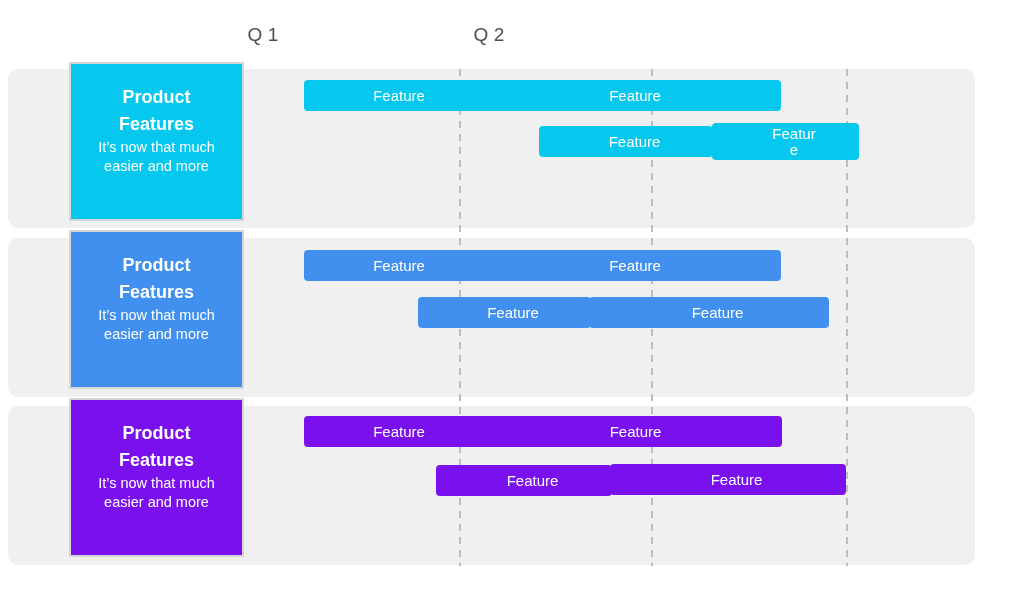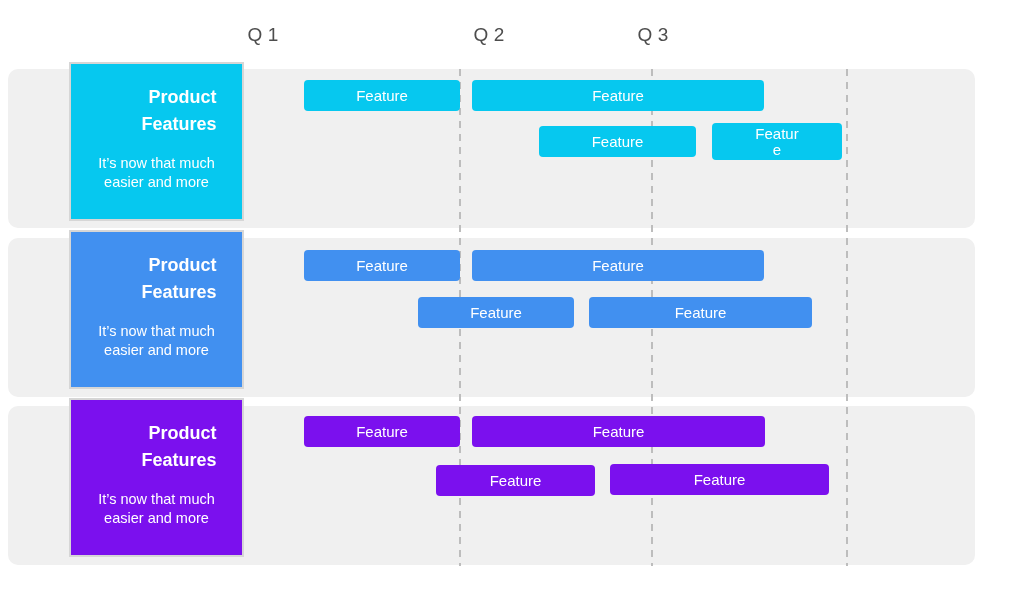--- a/index.html
+++ b/index.html
@@ -52,61 +52,60 @@
     border: 2px solid #d6d6d6;
     color: #ffffff;
     text-align: center;
   }
   .card-title {
     font-size: 18px;
     font-weight: bold;
     line-height: 27px;
     max-width: 120px;
     margin: 20px auto 0 auto;
-    text-align: right;
   }
   .card-sub {
     font-size: 14.5px;
     line-height: 19px;
     max-width: 135px;
-    margin: 16px auto;
+    margin: 0 auto;
   }
 
   
   .bar {
     position: absolute;
     height: 31px;
     border-radius: 4px;
     color: #ffffff;
     font-size: 15px;
     display: flex;
     align-items: center;
     justify-content: center;
     text-align: center;
+    padding-left: 17px;
   }
   .bar.tall { height: 37px; }
   .wrap-inner {
     display: inline-block;
     max-width: 46px;
     word-break: break-all;
     line-height: 16px;
   }
 
   .cyan   { background: #06c8ef; }
   .blue   { background: #4190f0; }
   .purple { background: #7b10ee; }
 </style>
 </head>
 <body>
 
 <div class="canvas">
 
   <div class="col-label" style="left:193px">Q 1</div>
   <div class="col-label" style="left:419px">Q 2</div>
-  <div class="col-label" style="left:583px">Q 3</div>
 
   <div class="lane-bg" style="top:69px"></div>
   <div class="lane-bg" style="top:238px"></div>
   <div class="lane-bg" style="top:406px"></div>
 
   <div class="gridline" style="left:459px"></div>
   <div class="gridline" style="left:651px"></div>
   <div class="gridline" style="left:846px"></div>
 
   <div class="lane-card cyan" style="top:62px">

